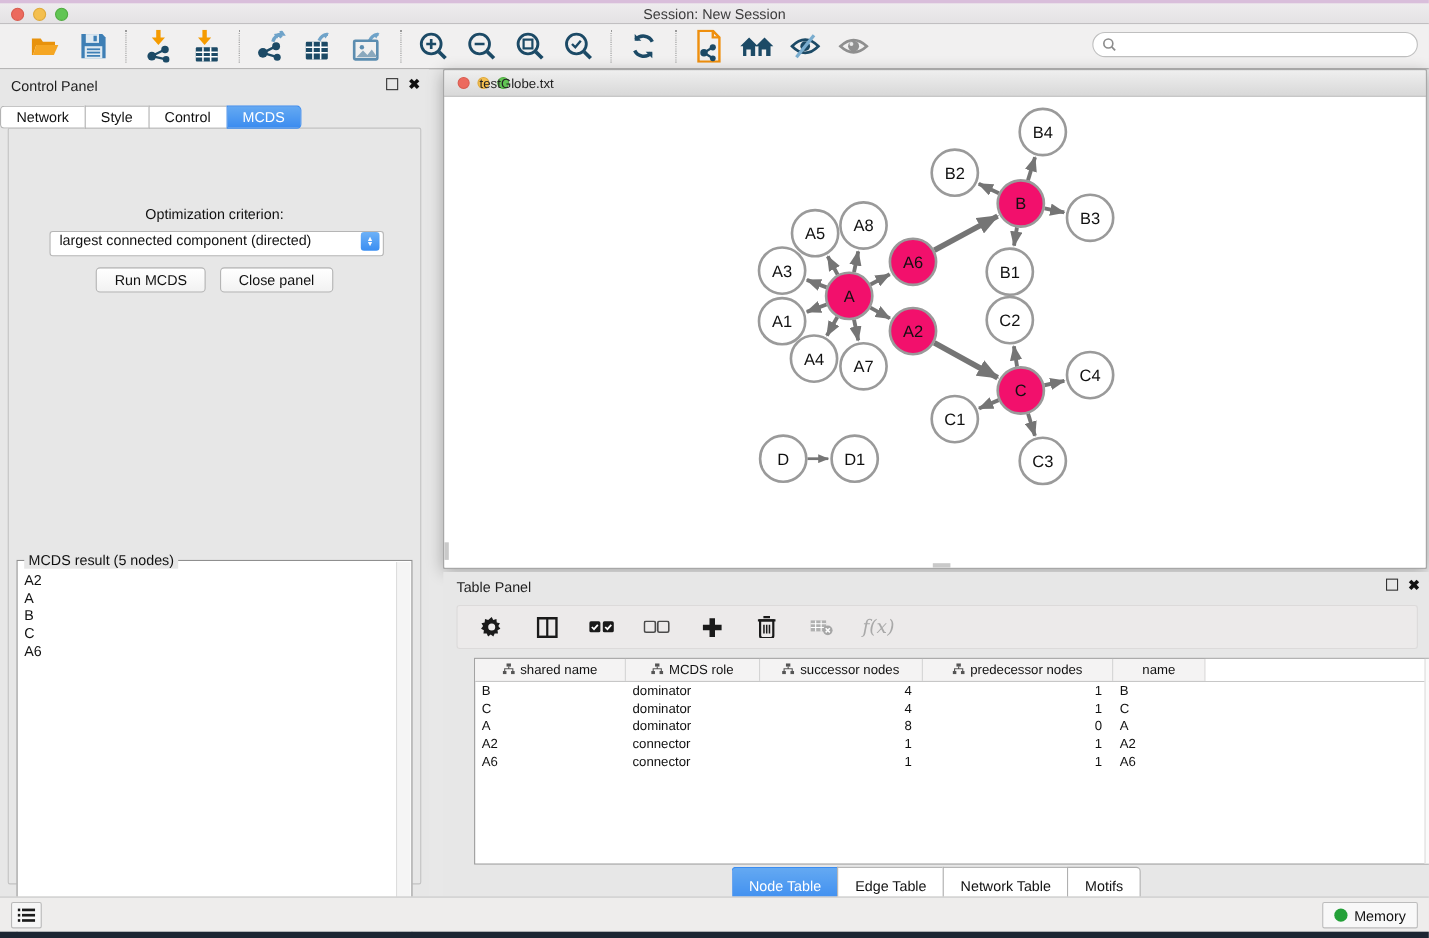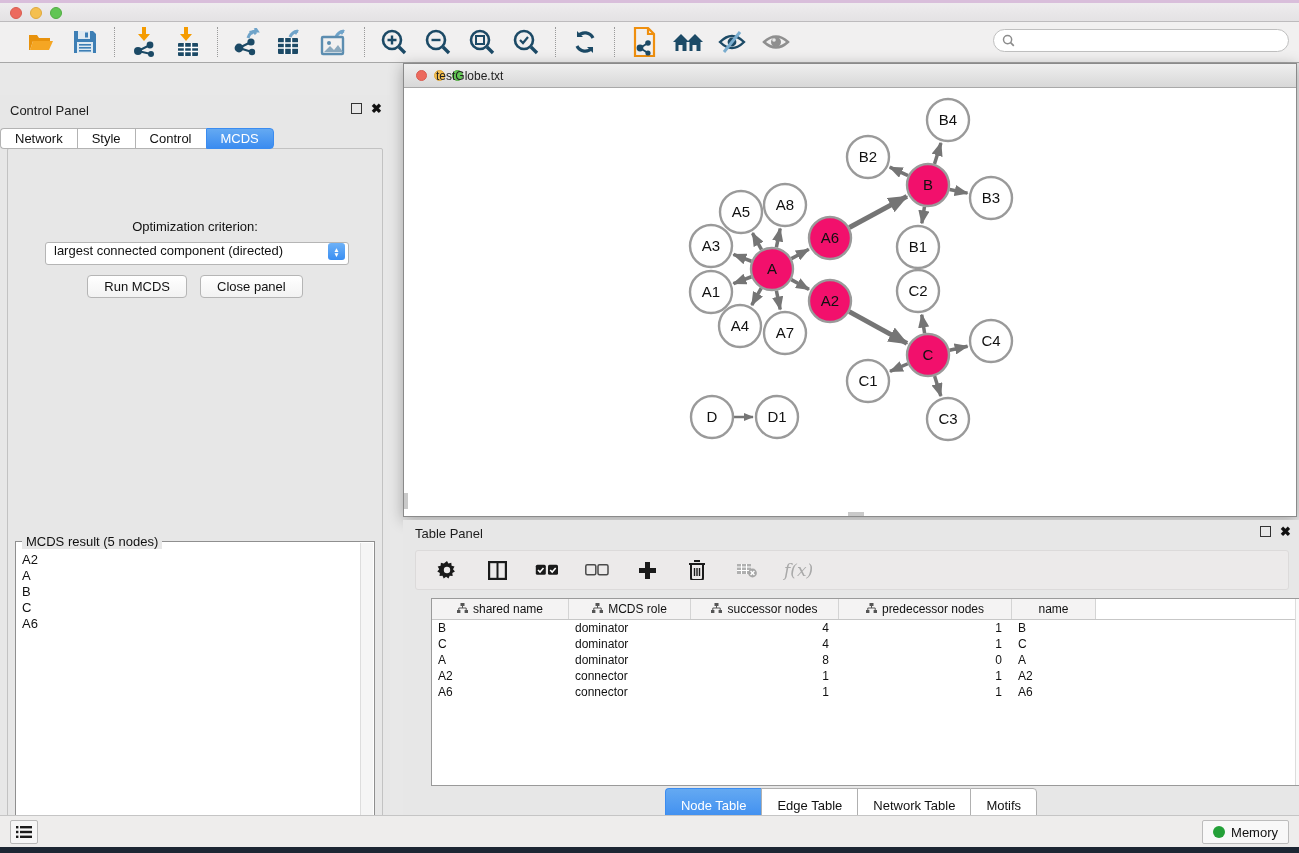--- a/index.html
+++ b/index.html
@@ -22,21 +22,21 @@
   .toolbar { position:absolute; left:0; top:22px; width:1299px; height:41px;
     background:#f1f0f0; border-bottom:1px solid #a7a7a7; display:flex; align-items:center; padding-left:12px; }
   .tb-group { display:flex; align-items:center; gap:10px; padding:0 12px; }
   .tb-sep { width:1px; height:30px; border-left:1px dotted #9a9a9a; }
   .tb-btn { width:34px; height:32px; display:flex; align-items:center; justify-content:center; cursor:pointer; }
   .search-wrap { position:absolute; right:10px; top:7px; width:296px; height:23px; background:#fff;
     border:1px solid #bfbfbf; border-radius:12px; display:flex; align-items:center; padding-left:8px; }
   .search-wrap input { border:none; outline:none; font-size:12px; width:250px; background:transparent; }
 
   
-  .control-panel { position:absolute; left:0; top:63px; width:390px; height:752px; background:#e7e7e7;margin-top:32px; }
+  .control-panel { position:absolute; left:0; top:63px; width:390px; height:752px; background:#e7e7e7; }
   .cp-header { position:absolute; left:0; top:0; width:100%; height:28px; }
   .cp-title { position:absolute; left:10px; top:8px; font-size:13px; color:#1d1d1d; }
   .panel-icons { position:absolute; right:8px; top:8px; display:flex; gap:9px; align-items:center; }
   .float-icon { width:11px; height:11px; border:1.5px solid #333; background:transparent; display:inline-block; }
   .close-icon { font-size:13px; font-weight:bold; color:#111; line-height:11px; }
   .cp-tabs { position:absolute; left:0; top:33px; width:100%; display:flex; z-index:2; }
   .tab { height:21px; padding:0 14px; font-size:13px; background:#fff; border:1px solid #b3b3b3;
     border-right:none; display:flex; align-items:center; color:#111; cursor:pointer; }
   .tab:first-child { border-radius:4px 0 0 4px; }
   .tab:last-child { border-right:1px solid #b3b3b3; border-radius:0 4px 4px 0; }
@@ -109,20 +109,21 @@
 
 <div class="app">
 
   <div class="titlebar">
     <div class="pinkstrip"></div>
     <div class="tl-dots">
       <div class="tl-dot tl-red"></div>
       <div class="tl-dot tl-yellow"></div>
       <div class="tl-dot tl-green"></div>
     </div>
+    <div class="title-text">Session: New Session</div>
   </div>
 
   <div class="toolbar">
     <div class="tb-group">
       <div class="tb-btn">
         <svg width="28" height="24" viewBox="0 0 28 24">
             <path d="M2 5 h8 l2 3 h11 v3 H6 L3 20 H2 z" fill="#e8920c"></path>
             <path d="M6 11 h20 l-4 9 H3 z" fill="#f5a623"></path>
           </svg>
       </div>

